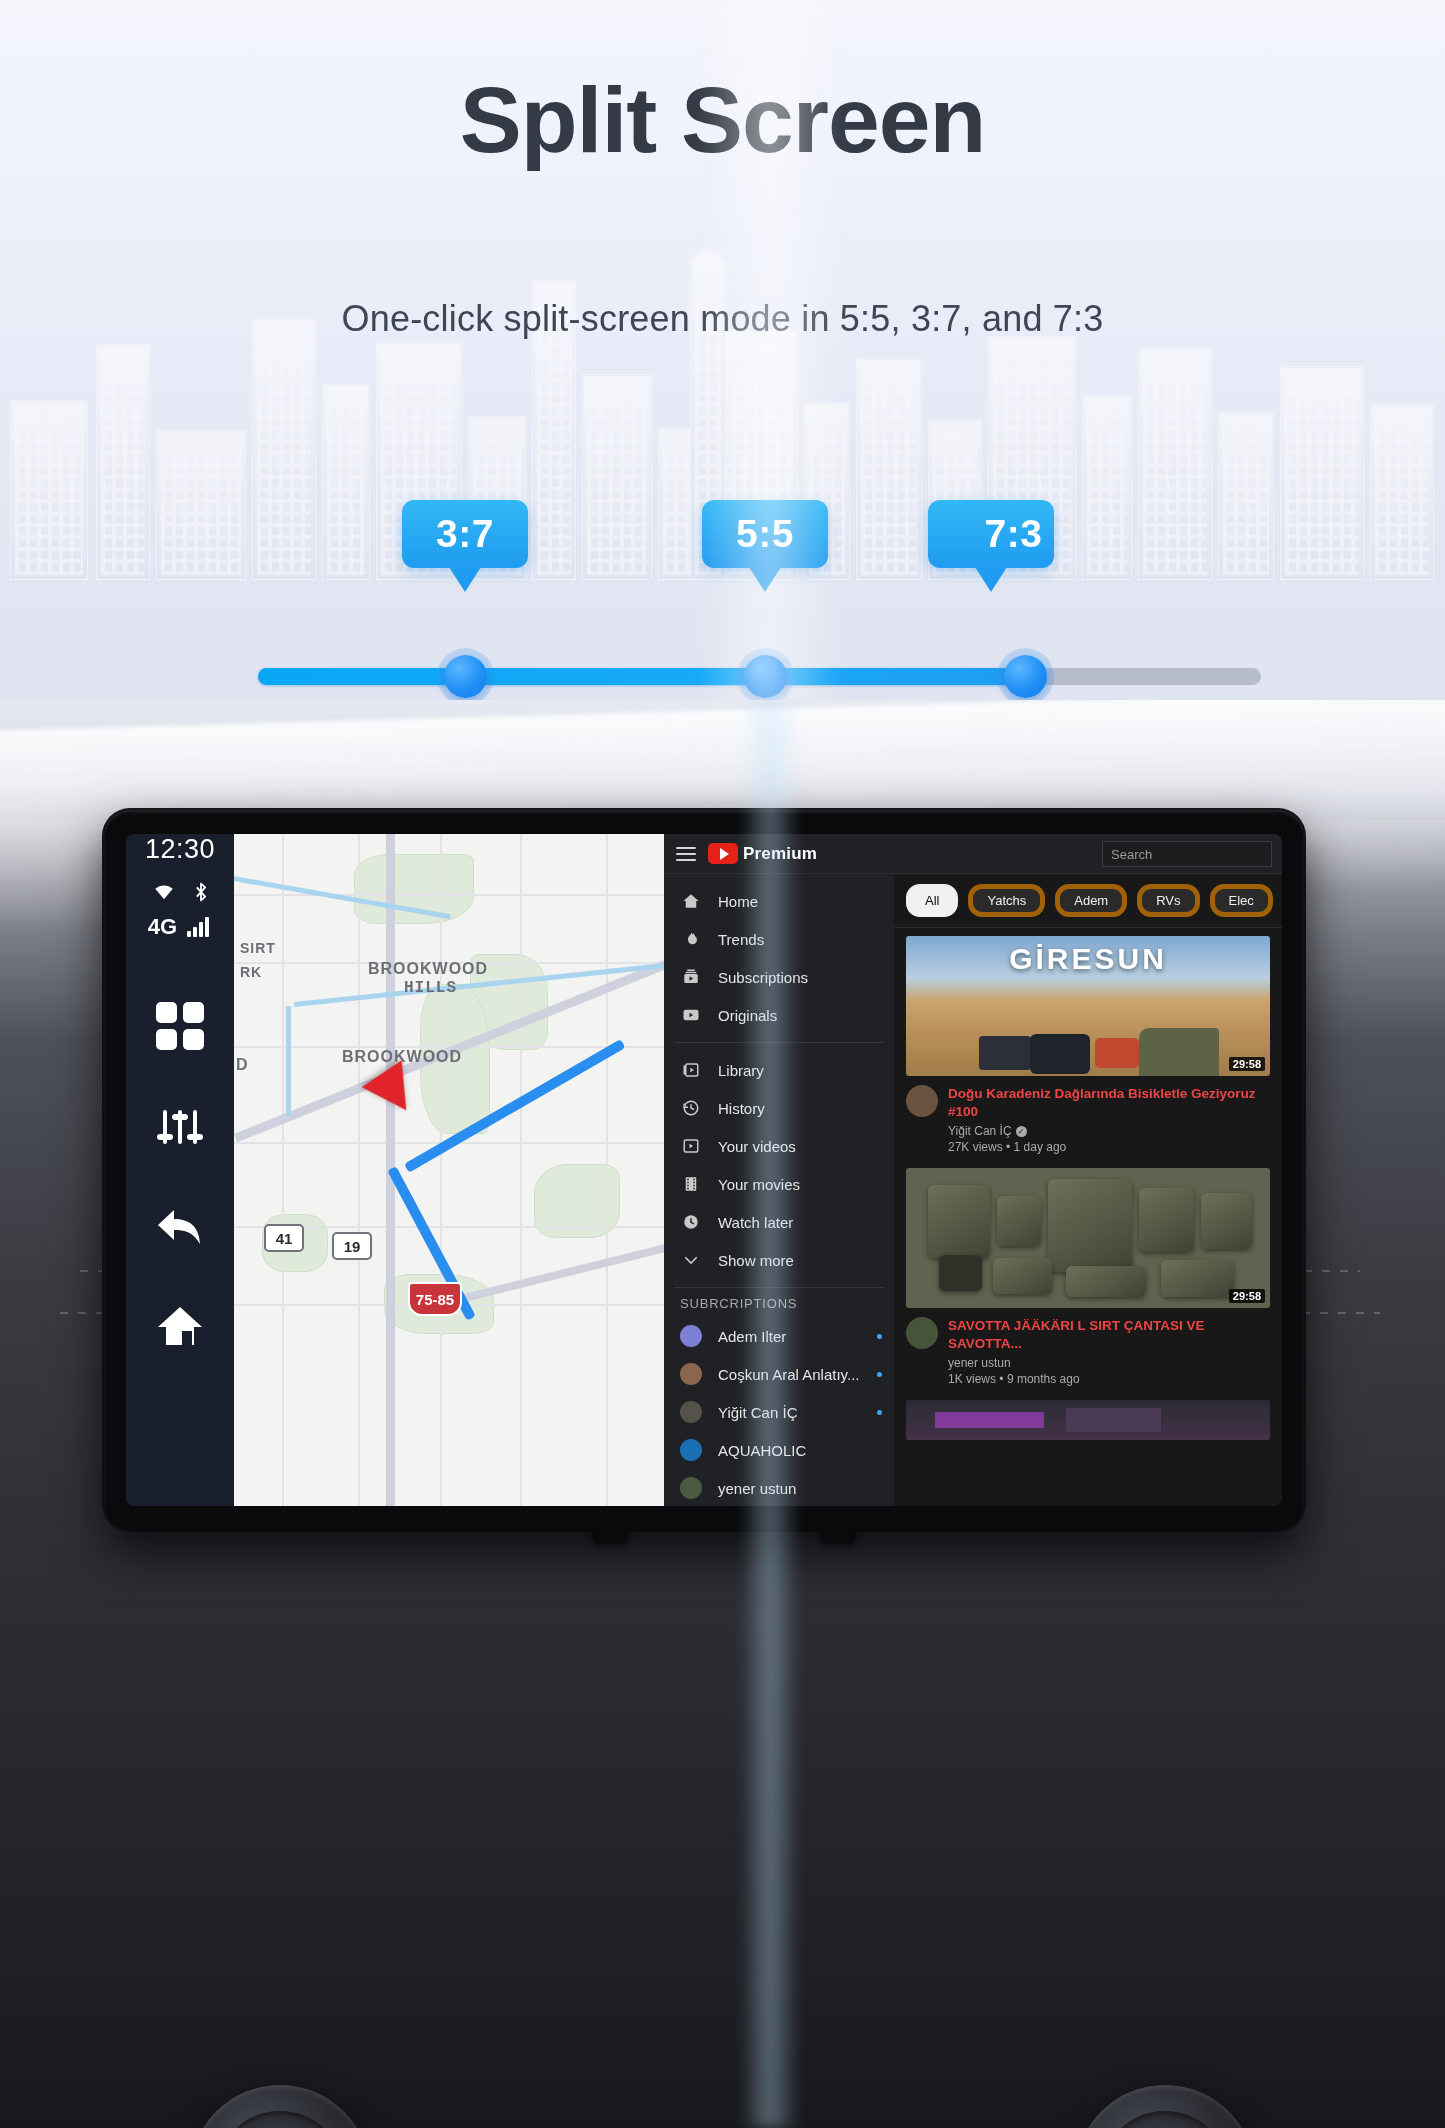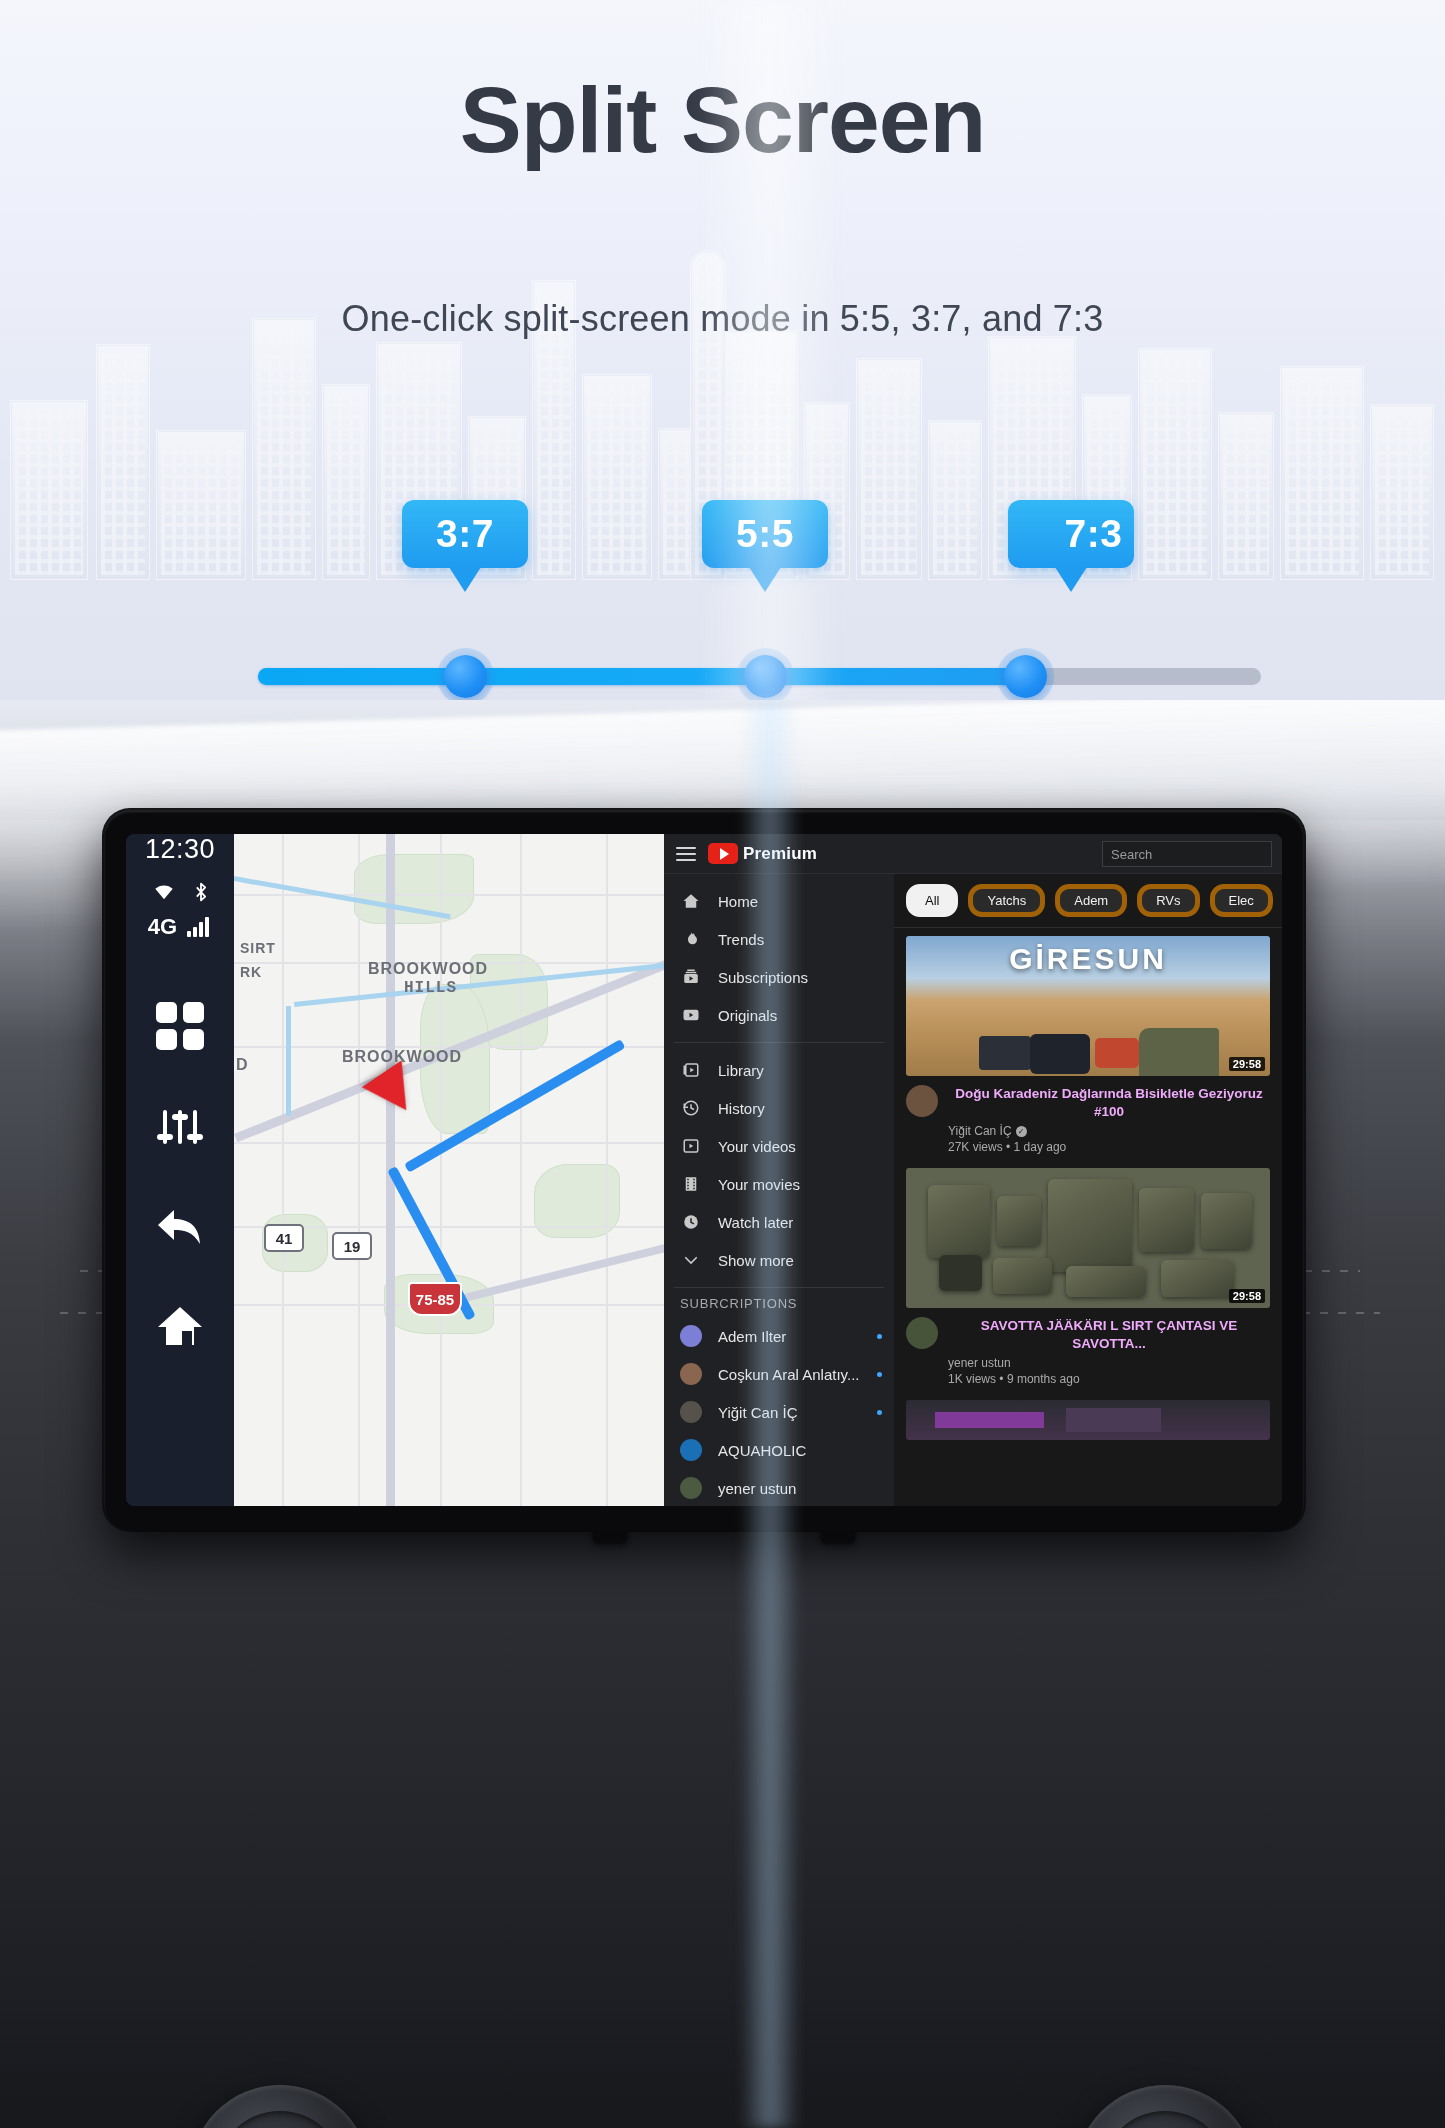--- a/index.html
+++ b/index.html
@@ -221,21 +221,21 @@
   }
   .chip.active { background:#f1f1f1; color:#0f0f0f; border-color:#f1f1f1; }
   .vcard { padding:0 0 6px; }
   .thumb { position:relative; height:140px; margin:8px 12px 0; border-radius:3px; overflow:hidden; }
   .dur {
     position:absolute; right:5px; bottom:5px; background:rgba(0,0,0,.82); color:#fff;
     font-size:11px; padding:1px 4px; border-radius:2px; font-weight:600;
   }
   .vmeta { display:flex; gap:10px; padding:9px 12px 0; }
   .vav { width:32px; height:32px; border-radius:50%; flex:0 0 32px; }
-  .vtitle { color:#f0abfc; font-size:13.5px; font-weight:700; line-height:1.3;text-align:center; }
+  .vtitle { color:#ef4444; font-size:13.5px; font-weight:700; line-height:1.3; }
   .vchan { color:#aaa; font-size:12px; margin-top:4px; display:flex; align-items:center; gap:4px;}
   .vstats { color:#aaa; font-size:12px; margin-top:2px; }
   .verified { width:11px; height:11px; border-radius:50%; background:#aaa; color:#181818; font-size:8px; display:flex; align-items:center; justify-content:center; }
 
   
   .th1 { background:linear-gradient(180deg,#7fa7cf 0%, #b8cfe2 30%, #caa36f 46%, #b88f58 70%, #a07c49 100%); }
   .th1-txt { position:absolute; left:50%; transform:translateX(-50%); top:6px; color:#fff; font-size:30px; font-weight:800; letter-spacing:3px; text-shadow:0 2px 5px rgba(0,0,0,.5); }
   .th2 { background:#5f6450; }
   .th2 .pack { position:absolute; background:linear-gradient(150deg,#6d7158,#3f4334); border-radius:6px; box-shadow:0 2px 5px rgba(0,0,0,.45); }
   .th3 { background:linear-gradient(180deg,#2b2b33,#44324a); }
@@ -277,21 +277,21 @@
     <div class="slider-track-fill"></div>
 
     <div class="badge" style="left:402px;">
       <span>3:7</span>
       <span class="tail"></span>
     </div>
     <div class="badge" style="left:702px;">
       <span>5:5</span>
       <span class="tail"></span>
     </div>
-    <div class="badge" style="left:1008px;padding-left:45px;">
+    <div class="badge" style="left:928px;padding-left:45px;">
       <span>7:3</span>
       <span class="tail"></span>
     </div>
 
     <div class="knob" style="left:444px;"></div>
     <div class="knob" style="left:744px;"></div>
     <div class="knob" style="left:1004px;"></div>
   </div>
 
   <div class="shaft-top"></div>

